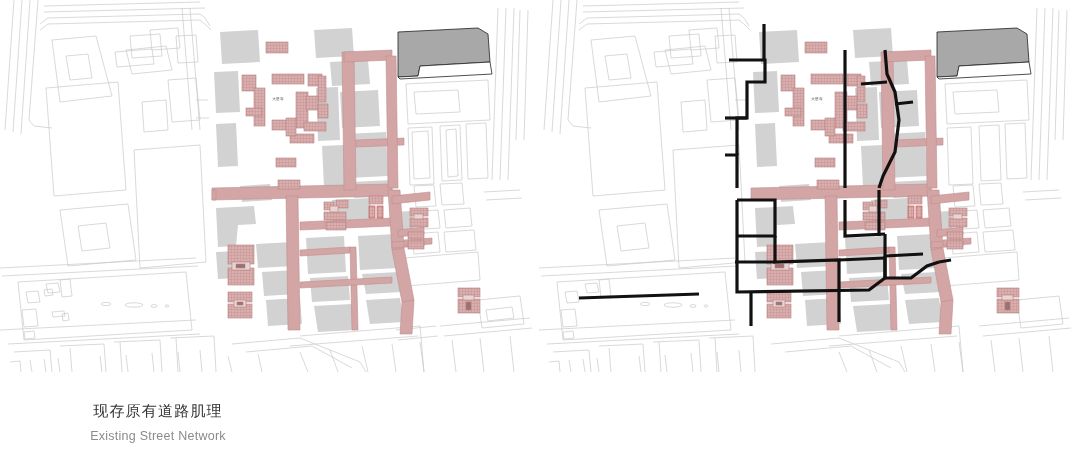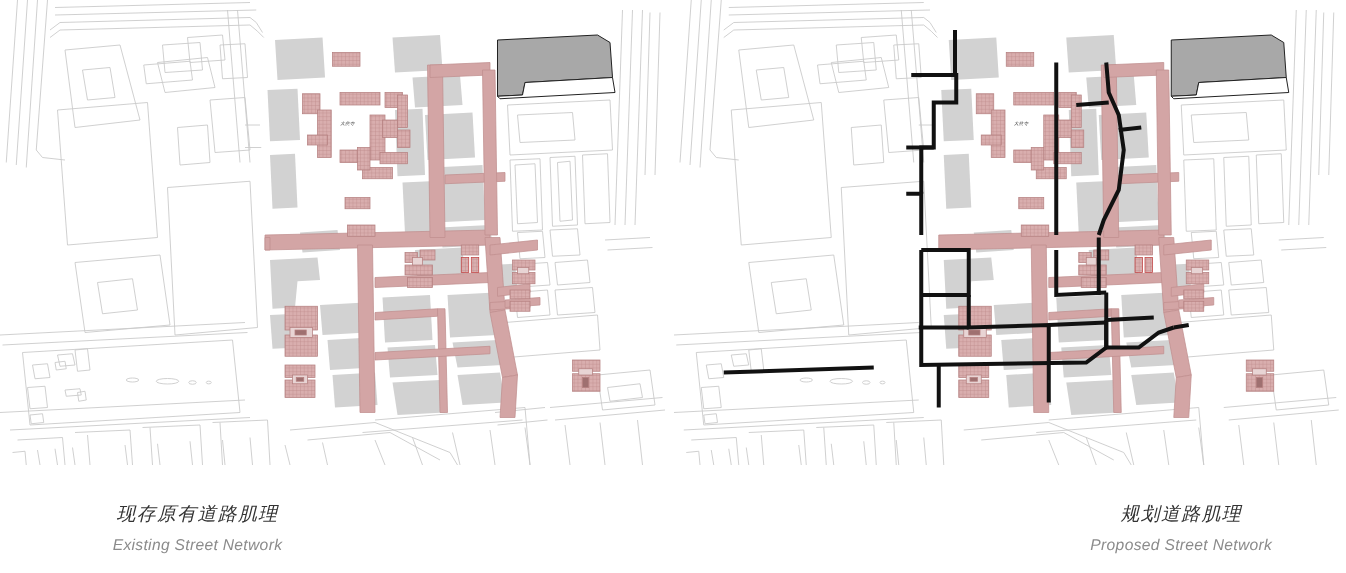--- a/index.html
+++ b/index.html
@@ -1,17 +1,17 @@
 <!DOCTYPE html>
 <html><head>
 <meta charset="utf-8">
 <style>
   html,body{margin:0;padding:0;background:#ffffff;}
   body{width:1077px;height:458px;font-family:"Liberation Sans","DejaVu Sans",sans-serif;overflow:hidden;}
-  .sheet{position:relative;width:1077px;height:458px;background:#fff;font-style:italic;}
+  .sheet{position:relative;width:1077px;height:458px;background:#fff;}
 
   .panel{position:absolute;top:0;width:538px;height:372px;overflow:hidden;background:#fff;}
   .panel.left{left:0;}
   .panel.right{left:539px;}
 
   .map-svg{position:absolute;left:0;top:0;width:538px;height:372px;display:block;}
 
   .captions{position:absolute;left:0;top:380px;width:1077px;height:78px;}
   .cap{position:absolute;top:0;width:538px;text-align:center;}
   .cap.left{left:0;}
@@ -501,19 +501,15 @@
         </g>
       </g>
     </svg>
   </div>
 
   <div class="captions">
     <div class="cap left">
       <span class="zh">现存原有道路肌理</span>
       <span class="en">Existing Street Network</span>
     </div>
-    <div class="cap right">
-      <span class="zh">规划道路肌理</span>
-      <span class="en">Proposed Street Network</span>
-    </div>
   </div>
 
 </div>
 
 </body></html>

